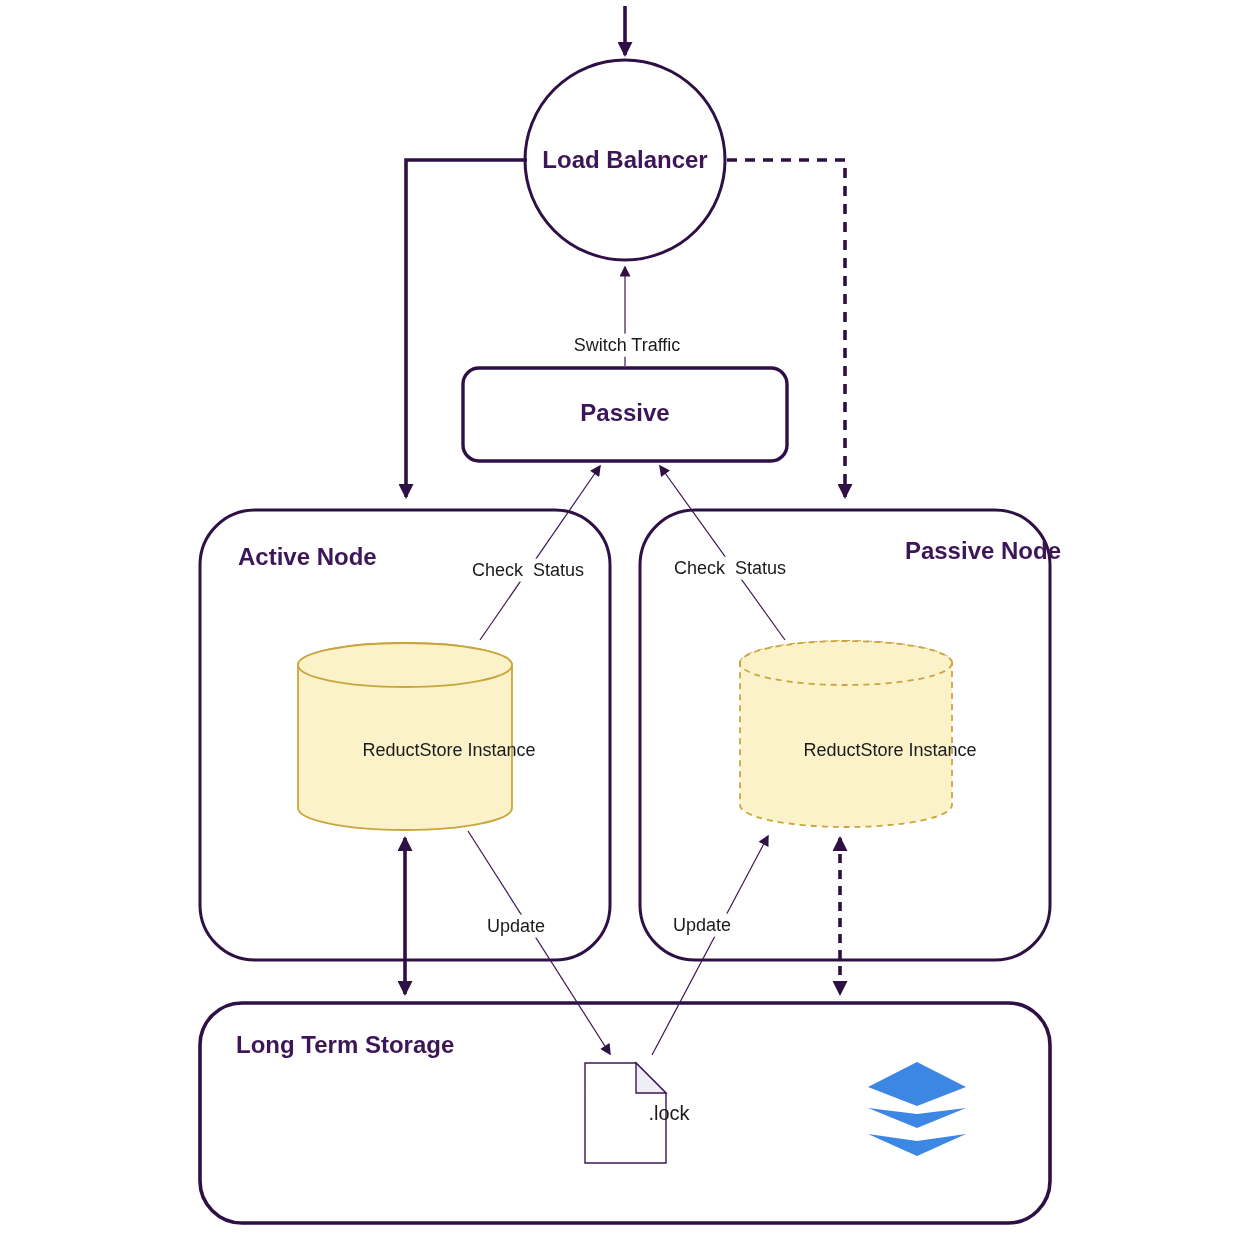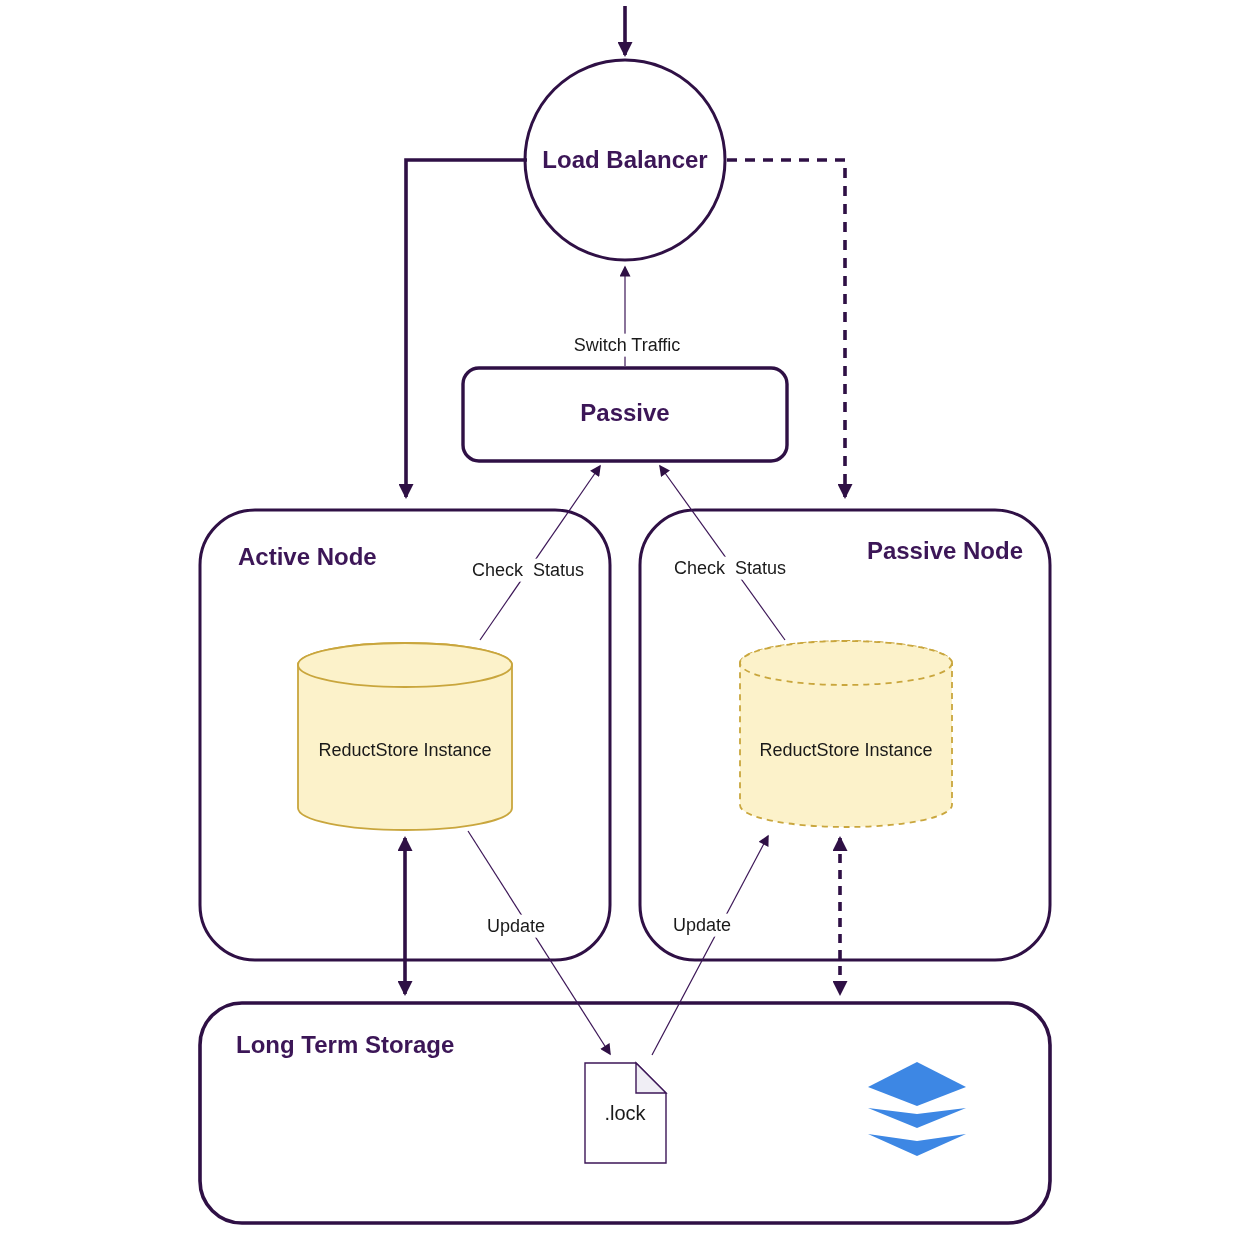--- a/index.html
+++ b/index.html
@@ -14,31 +14,31 @@
   .lbl{
     position:absolute;
     transform:translate(-50%,-50%);
     font-size:18px;
     color:#1a1a1a;
     background:#ffffff;
     padding:1px 5px;
     white-space:pre;
     line-height:1.15;
   }
-  .lbl.nobg{background:transparent;padding:0;}
+  .lbl.nobg{background:transparent;padding:0;margin-left:44px;}
   .title{
     position:absolute;
     font-weight:bold;
     font-size:24px;
     color:#3c1657;
     white-space:pre;
   }
   .title.center{transform:translate(-50%,-50%);}
   .title.left{transform:translate(0,-50%);}
-  .title.right{transform:translate(-100%,-50%);}
+  .title.right{transform:translate(-100%,-50%);margin-left:38px;}
 </style>
 </head>
 <body>
 
 <div class="canvas">
 
   <svg width="1250" height="1240" viewBox="0 0 1250 1240">
     <defs>
       <marker id="ah-thick" viewBox="0 0 10 10" refX="8.6" refY="5" markerWidth="17" markerHeight="15" markerUnits="userSpaceOnUse" orient="auto-start-reverse">
         <path d="M0,0 L10,5 L0,10 Z" fill="#2f1045"></path>

